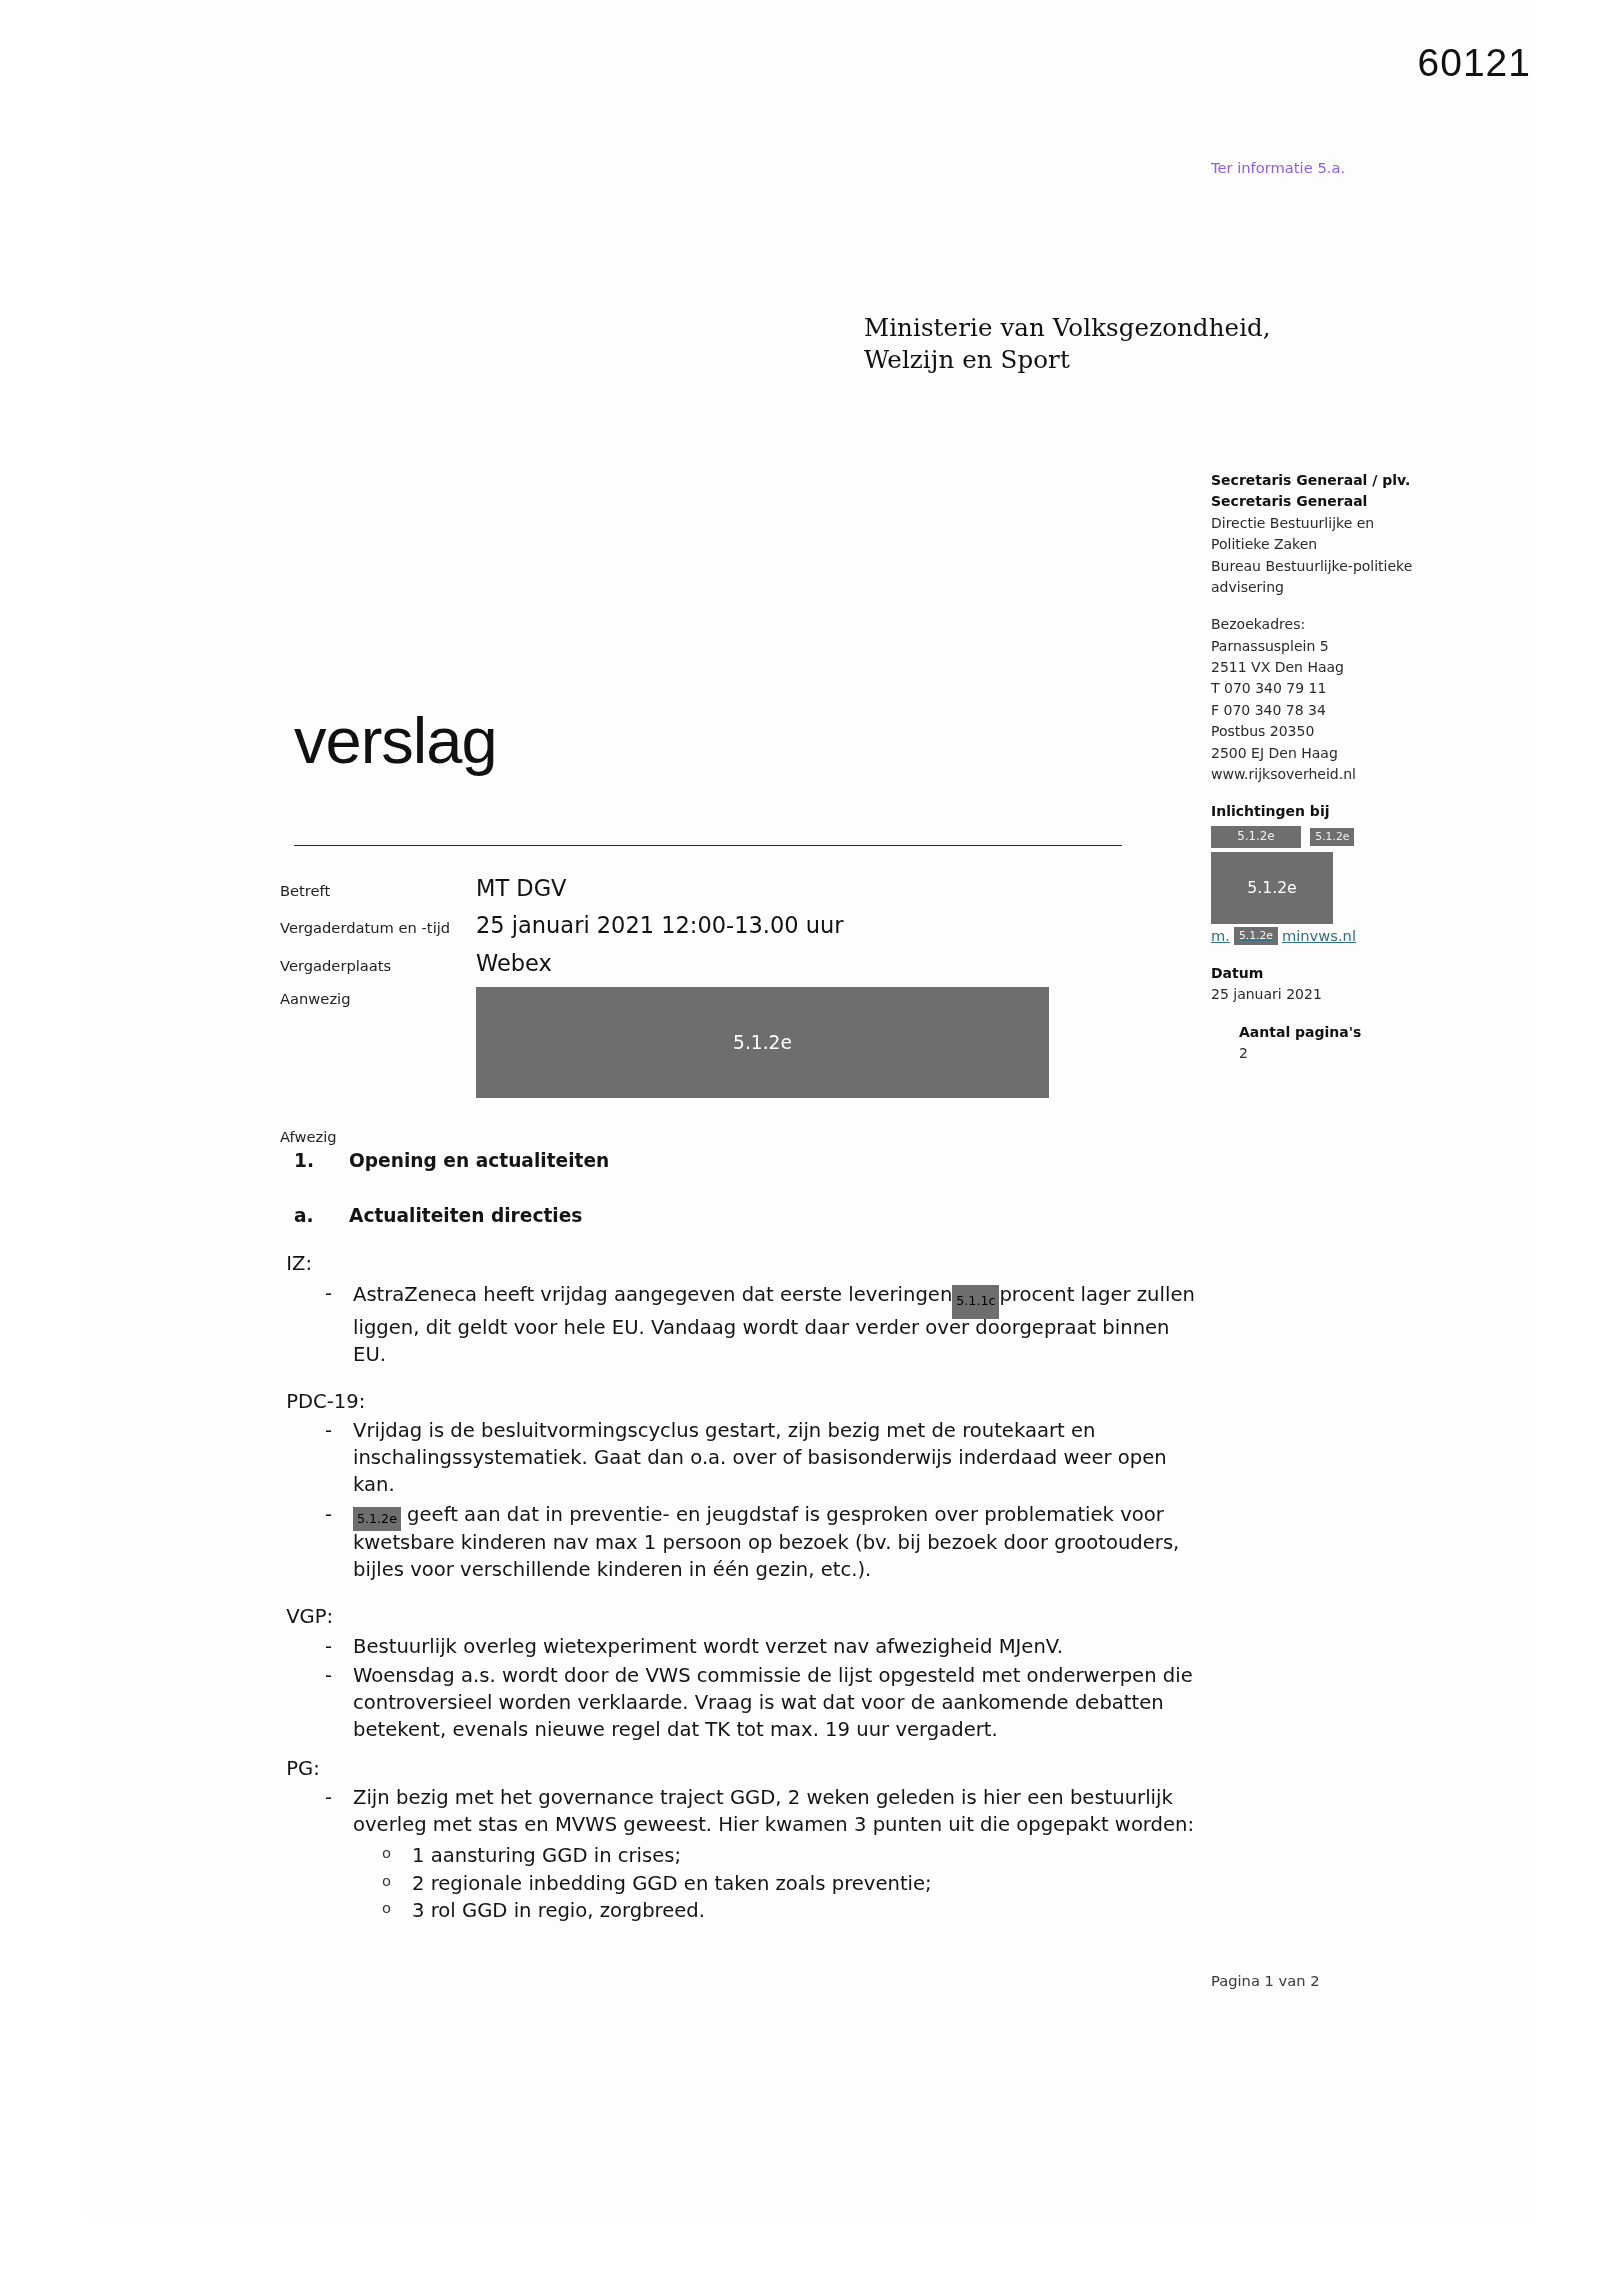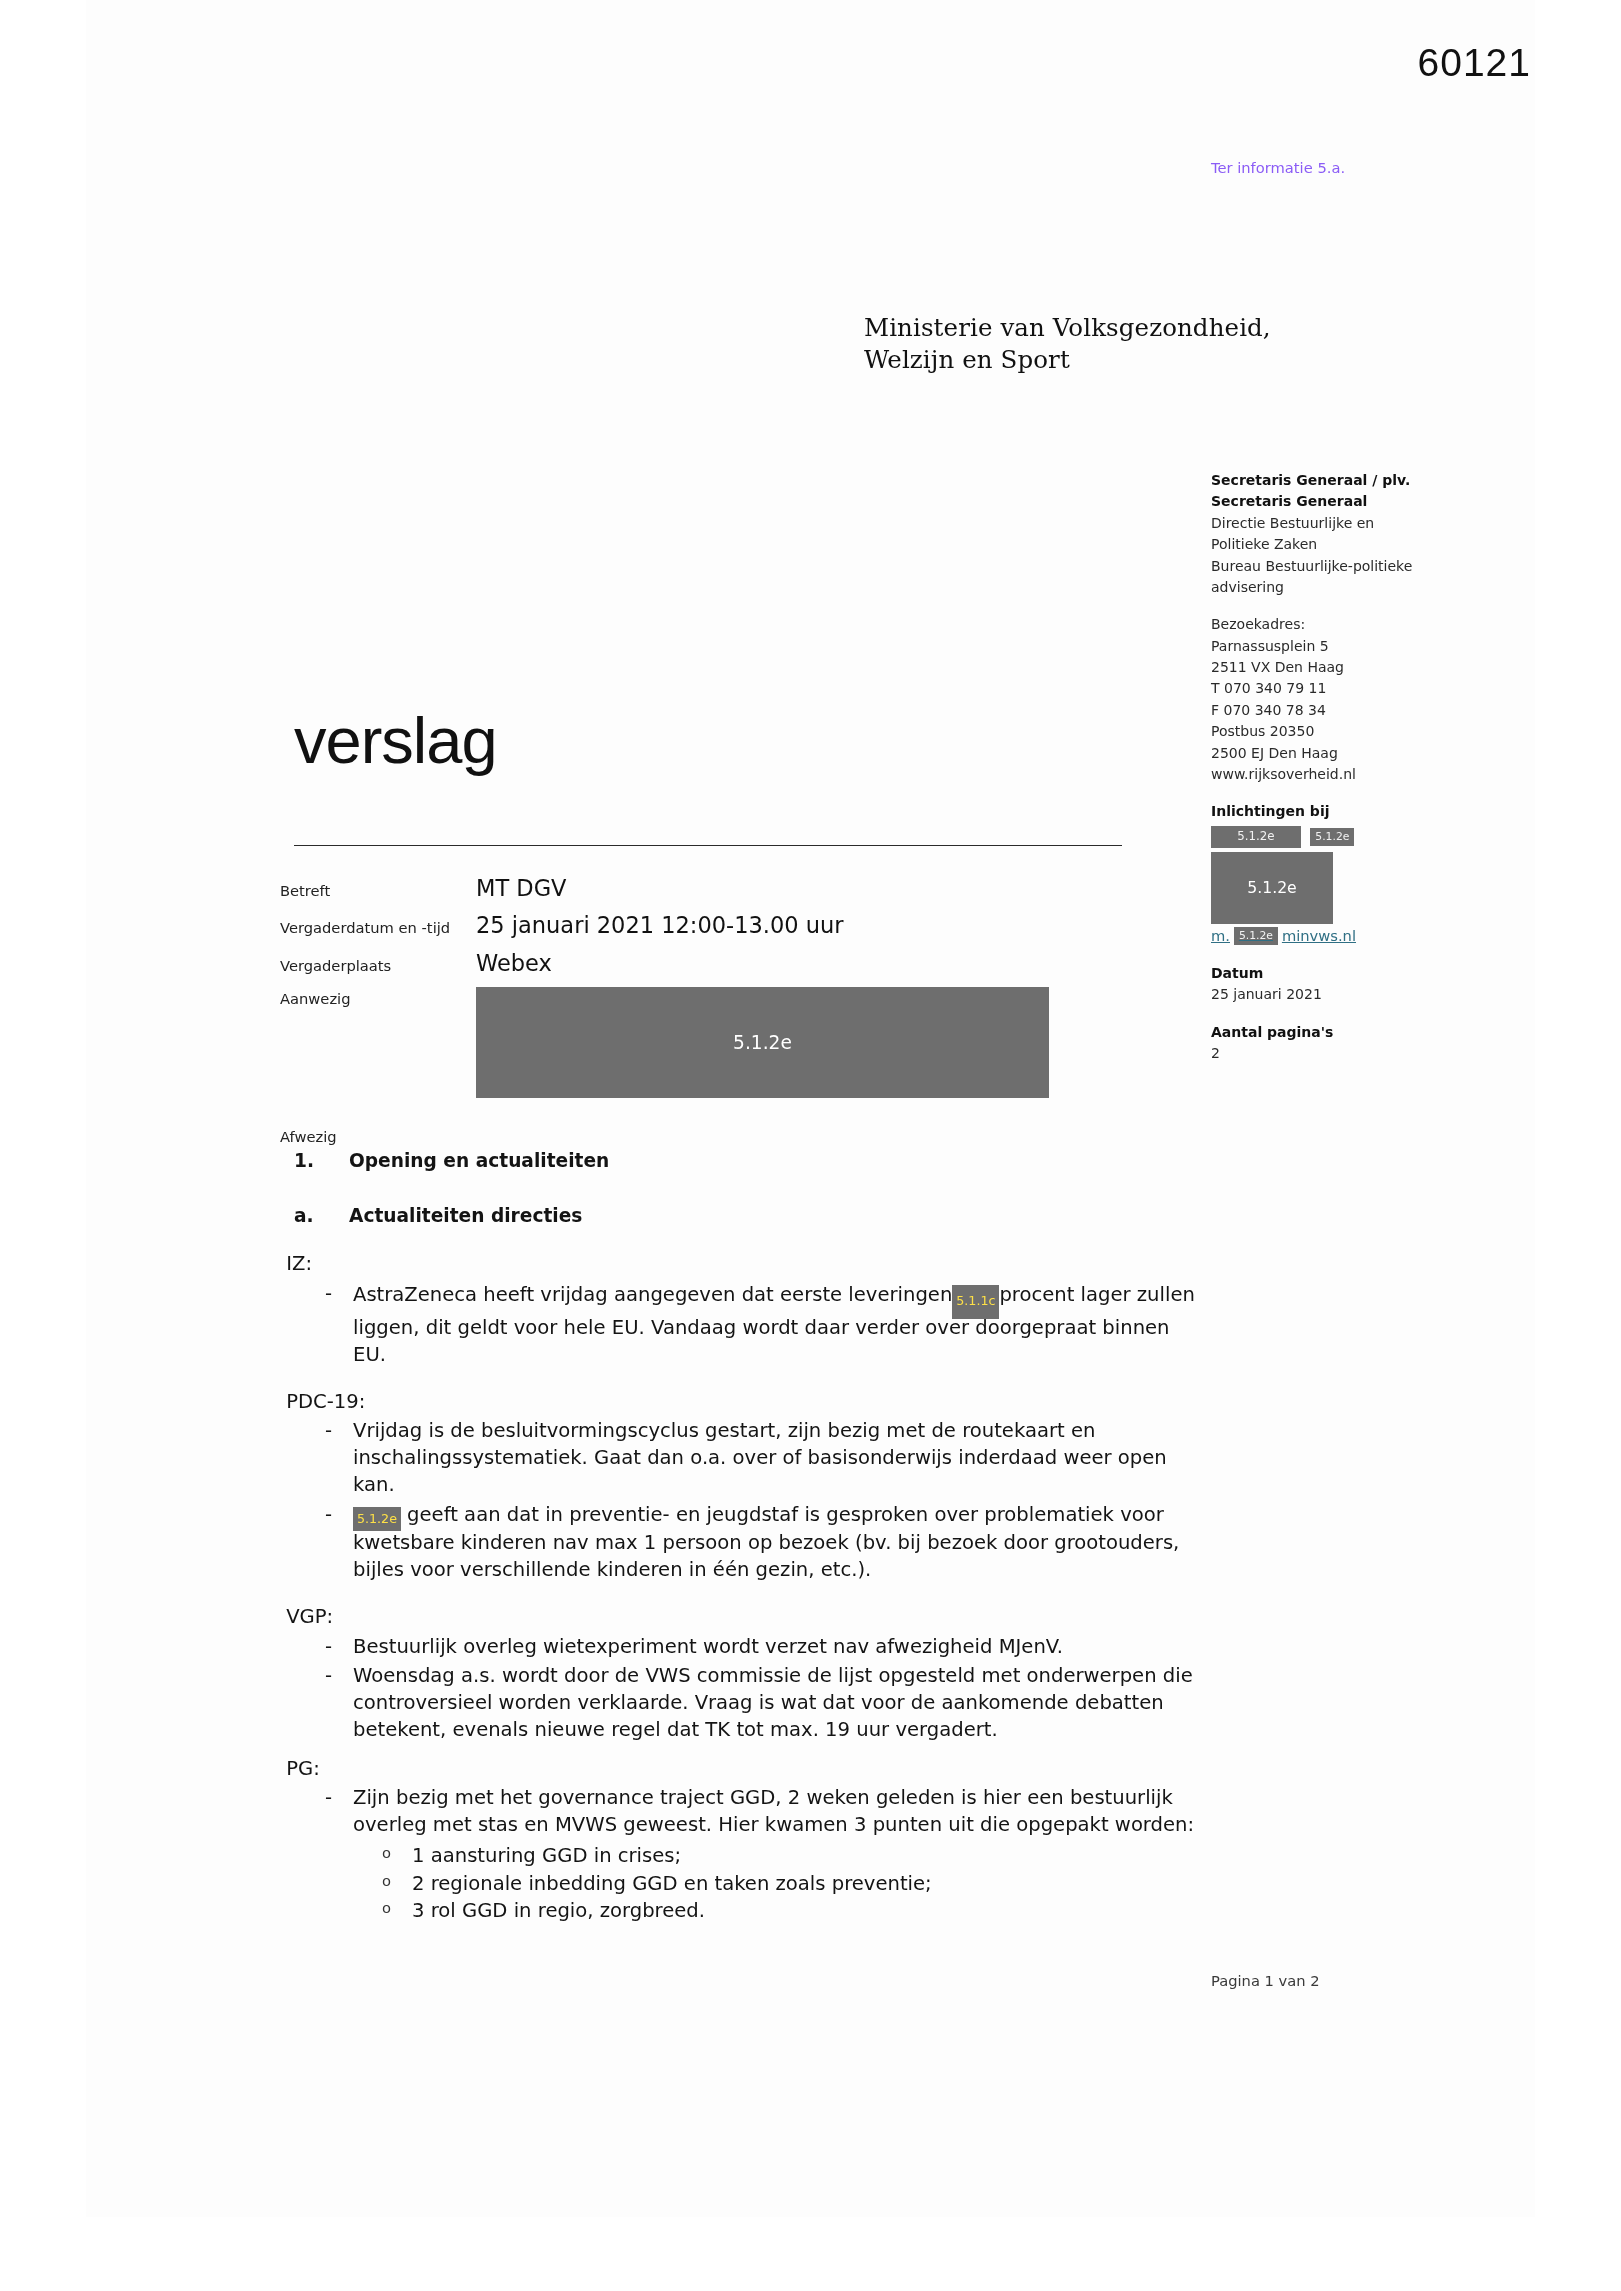--- a/index.html
+++ b/index.html
@@ -133,21 +133,21 @@
     font-family: "DejaVu Sans", sans-serif;
     font-size: 14px;
     line-height: 1.53;
     color: #2a2a2a;
   }
   .infocol .hd {
     font-weight: bold;
     color: #111;
   }
   .infocol .grp { margin-bottom: 15.7px; }
-  .infocol .grp:last-child { margin-bottom: 0; }
+  .infocol .grp:last-child { margin-bottom: 0; margin-left: 28px; }
 
   .redact-pill {
     display: inline-block;
     background: #6e6e6e;
     color: #f2f2f2;
     font-size: 11.8px;
     line-height: 1;
     padding: 4.9px 7.8px;
     vertical-align: middle;
     font-family: "DejaVu Sans", sans-serif;
@@ -263,21 +263,21 @@
     position: absolute;
     left: 29px;
     top: 1px;
     font-size: 14.7px;
     color: #333;
   }
 
   .inline-redact {
     display: inline-block;
     background: #6e6e6e;
-    color: #fde047;
+    color: #000000;
     font-size: 12.7px;
     line-height: 1;
     padding: 5.9px 3.9px;
     vertical-align: baseline;
     position: relative;
     top: 2px;
   }
   .inline-redact.tallish {
     padding: 10.8px 3.9px;
     top: 4.9px;

